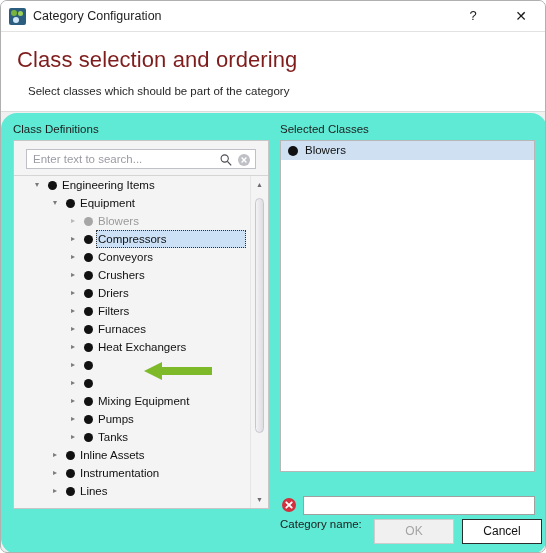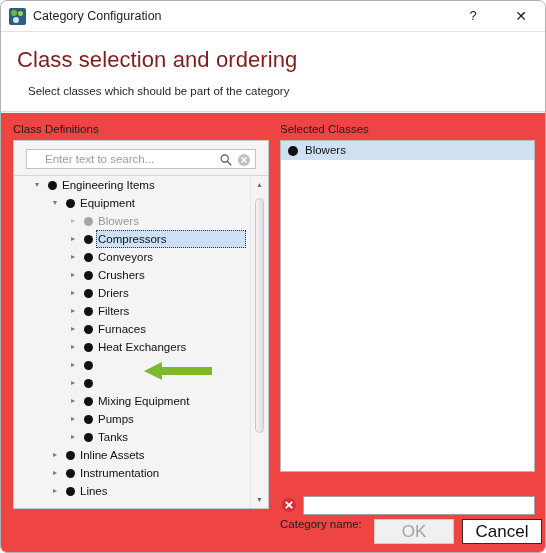--- a/index.html
+++ b/index.html
@@ -115,21 +115,22 @@
     color: #272727;
     white-space: nowrap;
   }
 
   
   #body-area {
     position: absolute;
     left: 0; top: 112px;
     width: 546px;
     height: 441px;
-    background: #ef4444;
+    background: #5eead4;
+    border-radius: 16px;
   }
 
   .section-label {
     position: absolute;
     font-size: 11.5px;
     color: #1c1c1c;
     white-space: nowrap;
   }
   #label-class-definitions { left: 12px; top: 10px; }
   #label-selected-classes  { left: 279px; top: 10px; }
@@ -165,21 +166,20 @@
     position: absolute;
     left: 6px; top: 3px;
     width: 180px;
     border: 0;
     outline: 0;
     padding: 0;
     background: transparent;
     font-family: "Liberation Sans", sans-serif;
     font-size: 11.5px;
     color: #1c1c1c;
-    margin-left: 12px;
   }
   #search-input::placeholder { color: #9b9ba5; opacity: 1; }
   #search-icon {
     position: absolute;
     right: 22px; top: 3px;
     width: 14px; height: 14px;
     cursor: default;
   }
   #clear-icon {
     position: absolute;
@@ -357,21 +357,21 @@
   }
 
   
   .dlg-btn {
     position: absolute;
     top: 406px;
     width: 80px;
     height: 25px;
     box-sizing: border-box;
     font-family: "Liberation Sans", sans-serif;
-    font-size: 17px;
+    font-size: 12px;
     text-align: center;
     line-height: 23px;
     cursor: default;
     user-select: none;
   }
   #ok-button {
     left: 373px;
     background: #f0f0f0;
     border: 1px solid #cdcdcd;
     color: #a4a4a4;

